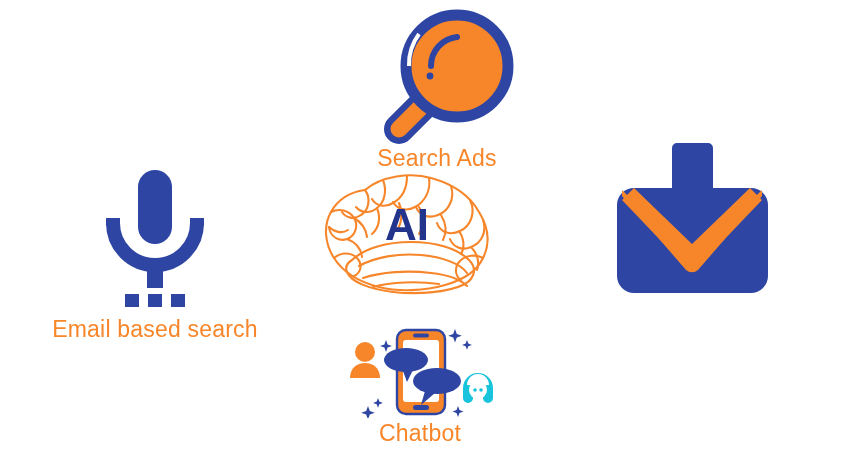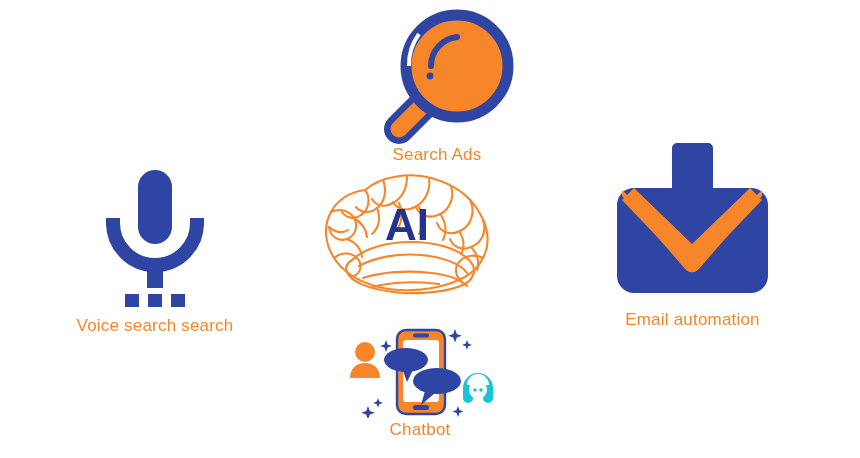--- a/index.html
+++ b/index.html
@@ -23,21 +23,21 @@
     flex-direction: column;
     align-items: center;
   }
   .feature-icon {
     display: block;
     line-height: 0;
   }
   .feature-label {
     color: #F7862A;
     font-family: "Liberation Sans", sans-serif;
-    font-size: 17px;
+    font-size: 23px;
     font-weight: 400;
     letter-spacing: 0.2px;
     white-space: nowrap;
     text-align: center;
   }
 
   
   #feature-search-ads   { left: 332px; top: 4px;   width: 210px; }
   #feature-search-ads .feature-label { margin-top: -4px; }
 
@@ -90,21 +90,21 @@
         <rect x="11" y="50" width="14" height="8" fill="#2E45A3"></rect>
         <rect x="95" y="50" width="14" height="8" fill="#2E45A3"></rect>
 
         <rect x="52" y="92" width="16" height="28" fill="#2E45A3"></rect>
 
         <rect x="30" y="126" width="14" height="13" fill="#2E45A3"></rect>
         <rect x="53" y="126" width="14" height="13" fill="#2E45A3"></rect>
         <rect x="76" y="126" width="14" height="13" fill="#2E45A3"></rect>
       </svg>
     </span>
-    <span class="feature-label">Voice search search</span>
+    <span class="feature-label">Email based search</span>
   </div>
 
   <div class="feature" id="feature-ai-brain">
     <span class="feature-icon">
       <svg width="200" height="130" viewBox="0 0 200 130" xmlns="http://www.w3.org/2000/svg">
         <g fill="none" stroke="#F7862A" stroke-width="2.1" stroke-linecap="round" stroke-linejoin="round">
 
           <path d="M 58 22 C 74 8 104 4 124 10 C 146 16 163 28 172 44
                    C 182 60 183 76 176 90 C 170 103 156 112 138 117
                    C 118 123 92 124 72 119 C 52 114 36 104 27 90
@@ -155,21 +155,20 @@
         <path d="M 17 50 L 87 118 L 157 50 L 157 56 L 93 130
                  A 9 9 0 0 1 81 130 L 17 56 Z" fill="#F7862A"></path>
         <path d="M 29 48 L 87 104 L 145 48 L 157 60 L 94 126
                  A 10 10 0 0 1 80 126 L 17 60 Z" fill="#F7862A"></path>
 
         <path d="M 72 3 L 103 3 A 5 5 0 0 1 108 8 L 108 48 L 136 48
                  L 91 93 A 6 6 0 0 1 83 93 L 39 48 L 67 48 L 67 8
                  A 5 5 0 0 1 72 3 Z" fill="#2E45A3"></path>
       </svg>
     </span>
-    <span class="feature-label">Email automation</span>
   </div>
 
   <div class="feature" id="feature-chatbot">
     <span class="feature-icon">
       <svg width="150" height="92" viewBox="0 0 150 92" xmlns="http://www.w3.org/2000/svg">
 
         <g>
           <circle cx="20" cy="26" r="10" fill="#F7862A"></circle>
           <path d="M 5 52 C 5 42 12 37 20 37 C 28 37 35 42 35 52 Z" fill="#F7862A"></path>
         </g>

